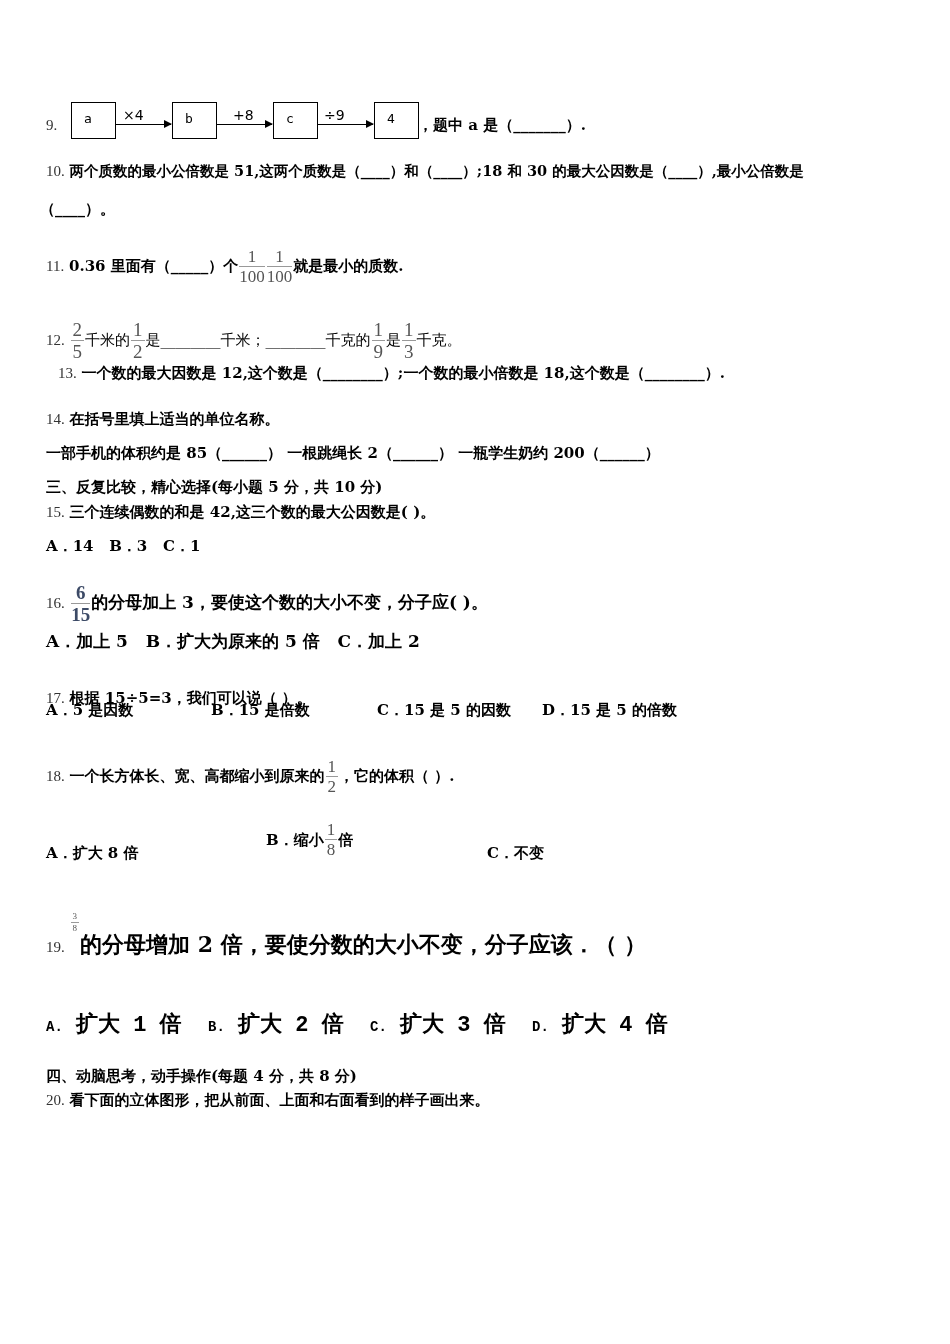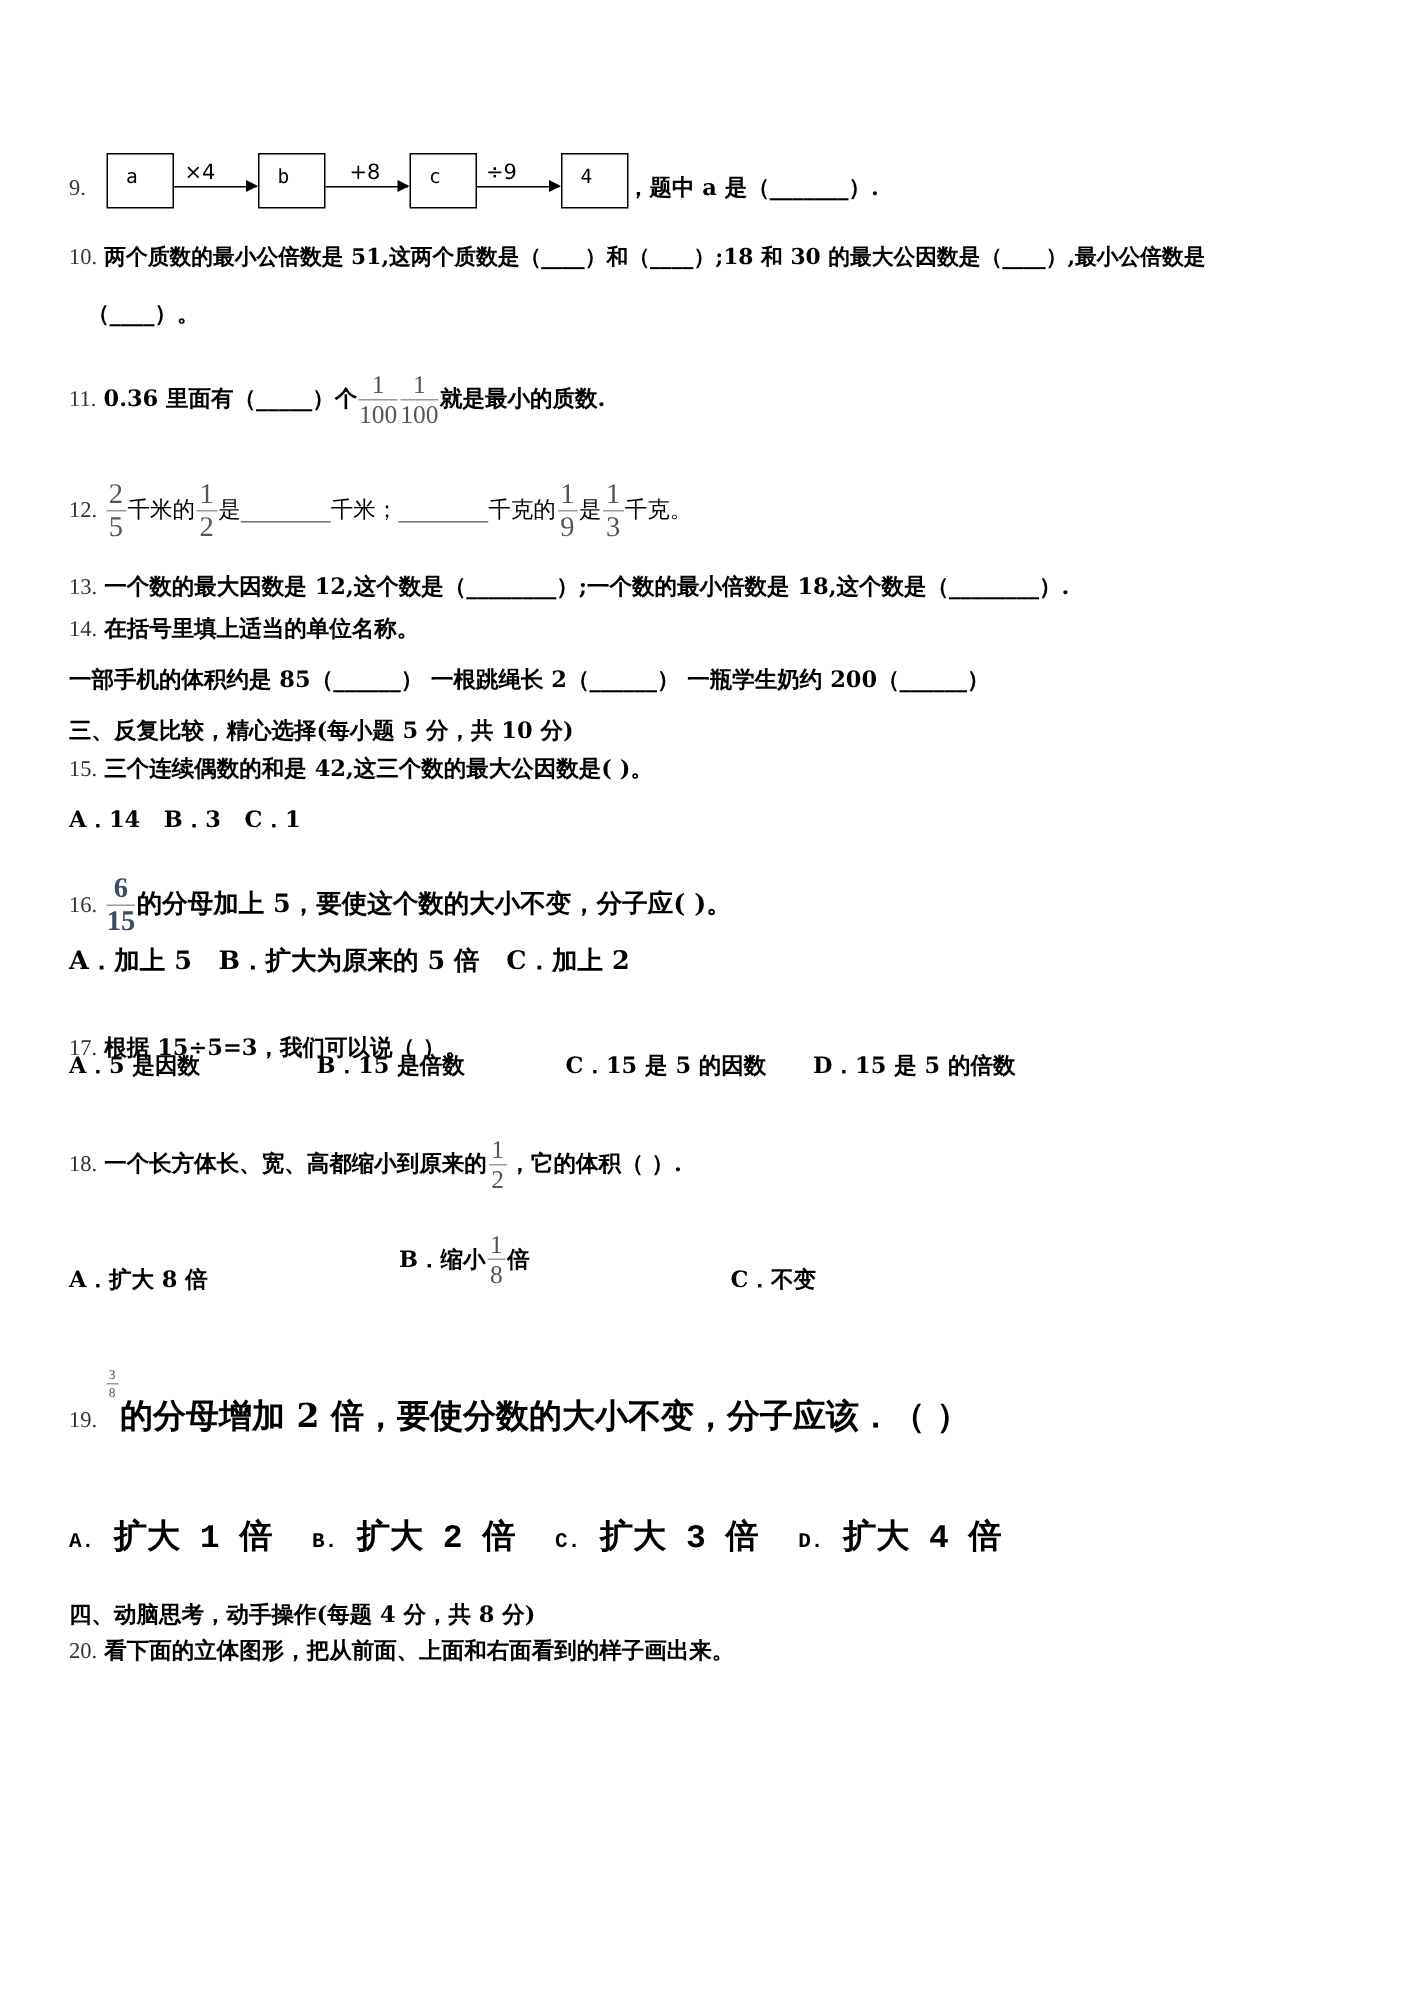--- a/index.html
+++ b/index.html
@@ -54,33 +54,33 @@
   <div class="fbox" style="left:303px;">
       <span>4</span>
     </div>
 </div>
 <div class="line b" style="top:115px;left:418px;">，题中 a 是（_______）.</div>
 
 <div class="line" style="top:161px;">
   <span class="num">10.</span>
   <span class="b" style="font-size:14.5px;">两个质数的最小公倍数是 51,这两个质数是（____）和（____）;18 和 30 的最大公因数是（____）,最小公倍数是</span>
 </div>
-<div class="line b" style="top:199px;left:58px;">（____）。</div>
+<div class="line b" style="top:199px;left:40px;">（____）。</div>
 
 <div class="line" style="top:248px;">
   <span class="num">11.</span>
   <span class="b">0.36 里面有（_____）个</span><span class="frac med"><span class="n">1</span><span class="d">100</span></span><span class="frac med"><span class="n">1</span><span class="d">100</span></span><span class="b">就是最小的质数.</span>
 </div>
 
 <div class="line" style="top:320px;">
   <span class="num">12.</span>
   <span class="frac big"><span class="n">2</span><span class="d">5</span></span><span>千米的</span><span class="frac big"><span class="n">1</span><span class="d">2</span></span><span>是________千米；________千克的</span><span class="frac big"><span class="n">1</span><span class="d">9</span></span><span>是</span><span class="frac big"><span class="n">1</span><span class="d">3</span></span><span>千克。</span>
 </div>
 
-<div class="line" style="top:381px;">
+<div class="line" style="top:363px;margin-left:12px;">
   <span class="num">13.</span>
   <span class="b">一个数的最大因数是 12,这个数是（________）;一个数的最小倍数是 18,这个数是（________）.</span>
 </div>
 
 <div class="line" style="top:409px;">
   <span class="num">14.</span>
   <span class="b">在括号里填上适当的单位名称。</span>
 </div>
 <div class="line b" style="top:443px;">一部手机的体积约是 85（______）   一根跳绳长 2（______）   一瓶学生奶约 200（______）</div>
 
@@ -91,21 +91,21 @@
   <span class="b">三个连续偶数的和是 42,这三个数的最大公因数是(          )。</span>
 </div>
 <div class="line b" style="top:536px;">
   <span>A．14</span>&nbsp;&nbsp;
   <span>B．3</span>&nbsp;&nbsp;
   <span>C．1</span>
 </div>
 
 <div class="line" style="top:583px;font-size:17px;">
   <span class="num">16.</span>
-  <span class="frac big" style="color:#3c4a66;font-weight:bold;"><span class="n">6</span><span class="d">15</span></span><span class="b">的分母加上 5，要使这个数的大小不变，分子应( )。</span>
+  <span class="frac big" style="color:#3c4a66;font-weight:bold;"><span class="n">6</span><span class="d">15</span></span><span class="b">的分母加上 3，要使这个数的大小不变，分子应( )。</span>
 </div>
 <div class="line b" style="top:631px;font-size:17px;">
   <span>A．加上 5</span>&nbsp;&nbsp;
   <span>B．扩大为原来的 5 倍</span>&nbsp;&nbsp;
   <span>C．加上 2</span>
 </div>
 
 <div class="line" style="top:688px;text-align:right;">
   <span class="num">17.</span>
   <span class="b">根据 15÷5=3，我们可以说（              ）。</span>

